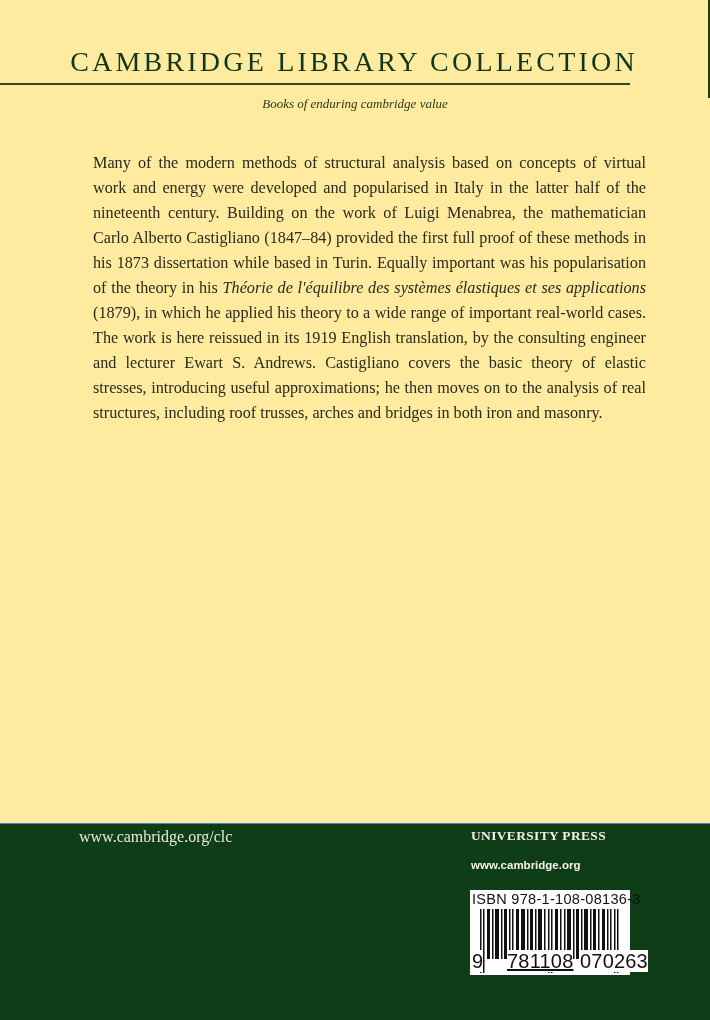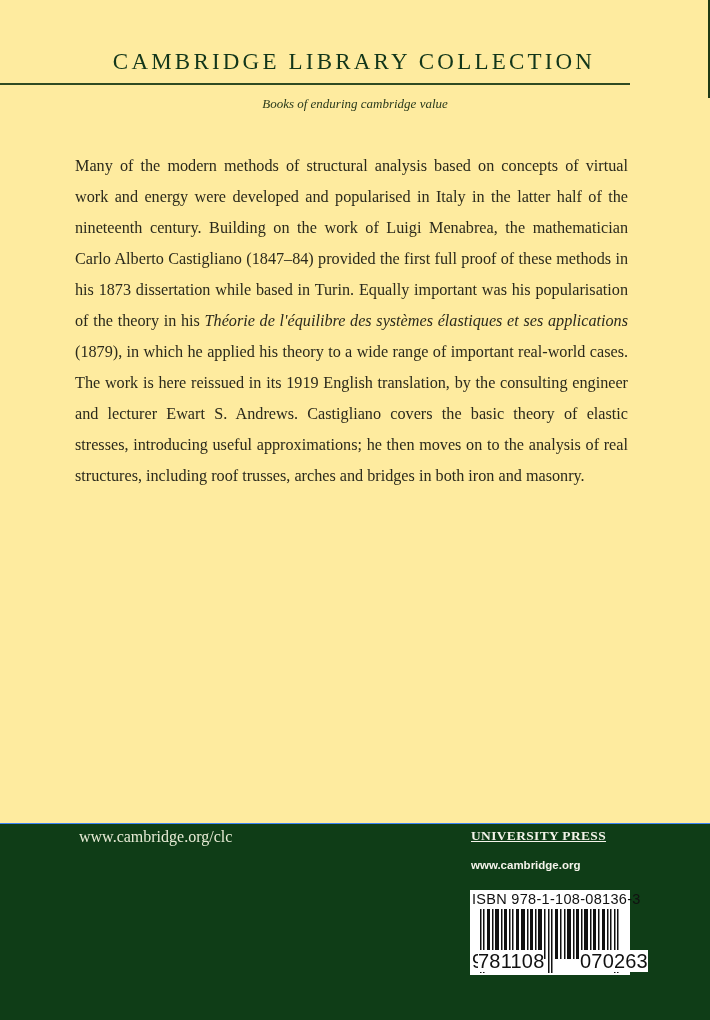--- a/index.html
+++ b/index.html
@@ -8,37 +8,37 @@
     background:#feeb9f;
     font-family:"DejaVu Serif", "Liberation Serif", serif;
   }
   .side-rule {
     position:absolute; left:708px; top:0; width:2px; height:98px;
     background:#1f3a14;
   }
   .series-title {
     position:absolute; left:0; top:46px; width:710px; text-align:center;
     font-family:"Liberation Serif", serif;
-    font-size:23px; letter-spacing:3.2px; color:#12361a;
+    font-size:28px; letter-spacing:3.2px; color:#12361a;
     line-height:32px;
   }
   .series-title span { display:inline-block; margin-left:-2px; }
   .head-rule {
     position:absolute; left:0; top:83px; width:630px; height:2px;
     background:#2f4a22;
   }
   .series-subtitle {
     position:absolute; left:0; top:96px; width:710px; text-align:center;
     font-family:"Liberation Serif", serif; font-style:italic;
     font-size:13px; color:#2a3a1c;
   }
   .blurb {
-    position:absolute; left:75px; top:151px; width:553px;
+    position:absolute; left:93px; top:151px; width:553px;
     font-family:"Liberation Serif", serif;
-    font-size:16.2px; line-height:31px; color:#2b2a1c;
+    font-size:16.2px; line-height:25px; color:#2b2a1c;
     text-align:justify; margin:0;
   }
   .blurb em { font-style:italic; }
   .footer {
     position:absolute; left:0; top:823px; width:710px; height:197px;
     background:#0f3d17;
     border-top:1px solid #3b82f6;
   }
   .footer-url {
     position:absolute; left:79px; top:4px;
@@ -47,21 +47,21 @@
   .cup-logo {
     position:absolute; left:471px; top:4px; width:160px; color:#f4f3ea;
   }
   .cup-name {
     font-family:"Liberation Serif", serif; font-weight:bold;
     font-size:21px; letter-spacing:0.6px; line-height:24px; white-space:nowrap;
   }
   .cup-name .big { font-size:27px; }
   .cup-sub {
     font-family:"Liberation Serif", serif; font-weight:bold;
-    font-size:13.4px; letter-spacing:0.4px; line-height:16px; white-space:nowrap;text-decoration:underline;
+    font-size:13.4px; letter-spacing:0.4px; line-height:16px; white-space:nowrap;
   }
   .cup-web {
     font-family:"Liberation Sans", sans-serif; font-weight:bold;
     font-size:11.5px; line-height:16px; margin-top:13px;
   }
   .isbn-box {
     position:absolute; left:470px; top:66px; width:160px; height:85px;
     background:#ffffff; box-sizing:border-box;
   }
   .isbn-text {
@@ -76,21 +76,21 @@
   .ean-first {
     position:absolute; left:2px; top:60px;
     font-family:"Liberation Sans", sans-serif; font-size:20px; color:#111;
     background:#fff; line-height:22px;
   }
   .ean-left, .ean-right {
     position:absolute; top:60px;
     font-family:"Liberation Sans", sans-serif; font-size:20px; color:#111;
     background:#fff; line-height:22px; letter-spacing:0.2px;
   }
-  .ean-left { left:8px; }
+  .ean-left { left:37px;text-decoration:underline; }
   .ean-right { left:86px;margin-left:24px; }
 </style>
 </head>
 <body>
 
 <div class="side-rule"></div>
 
 <div class="series-title">
   <span>CAMBRIDGE LIBRARY COLLECTION</span>
 </div>

